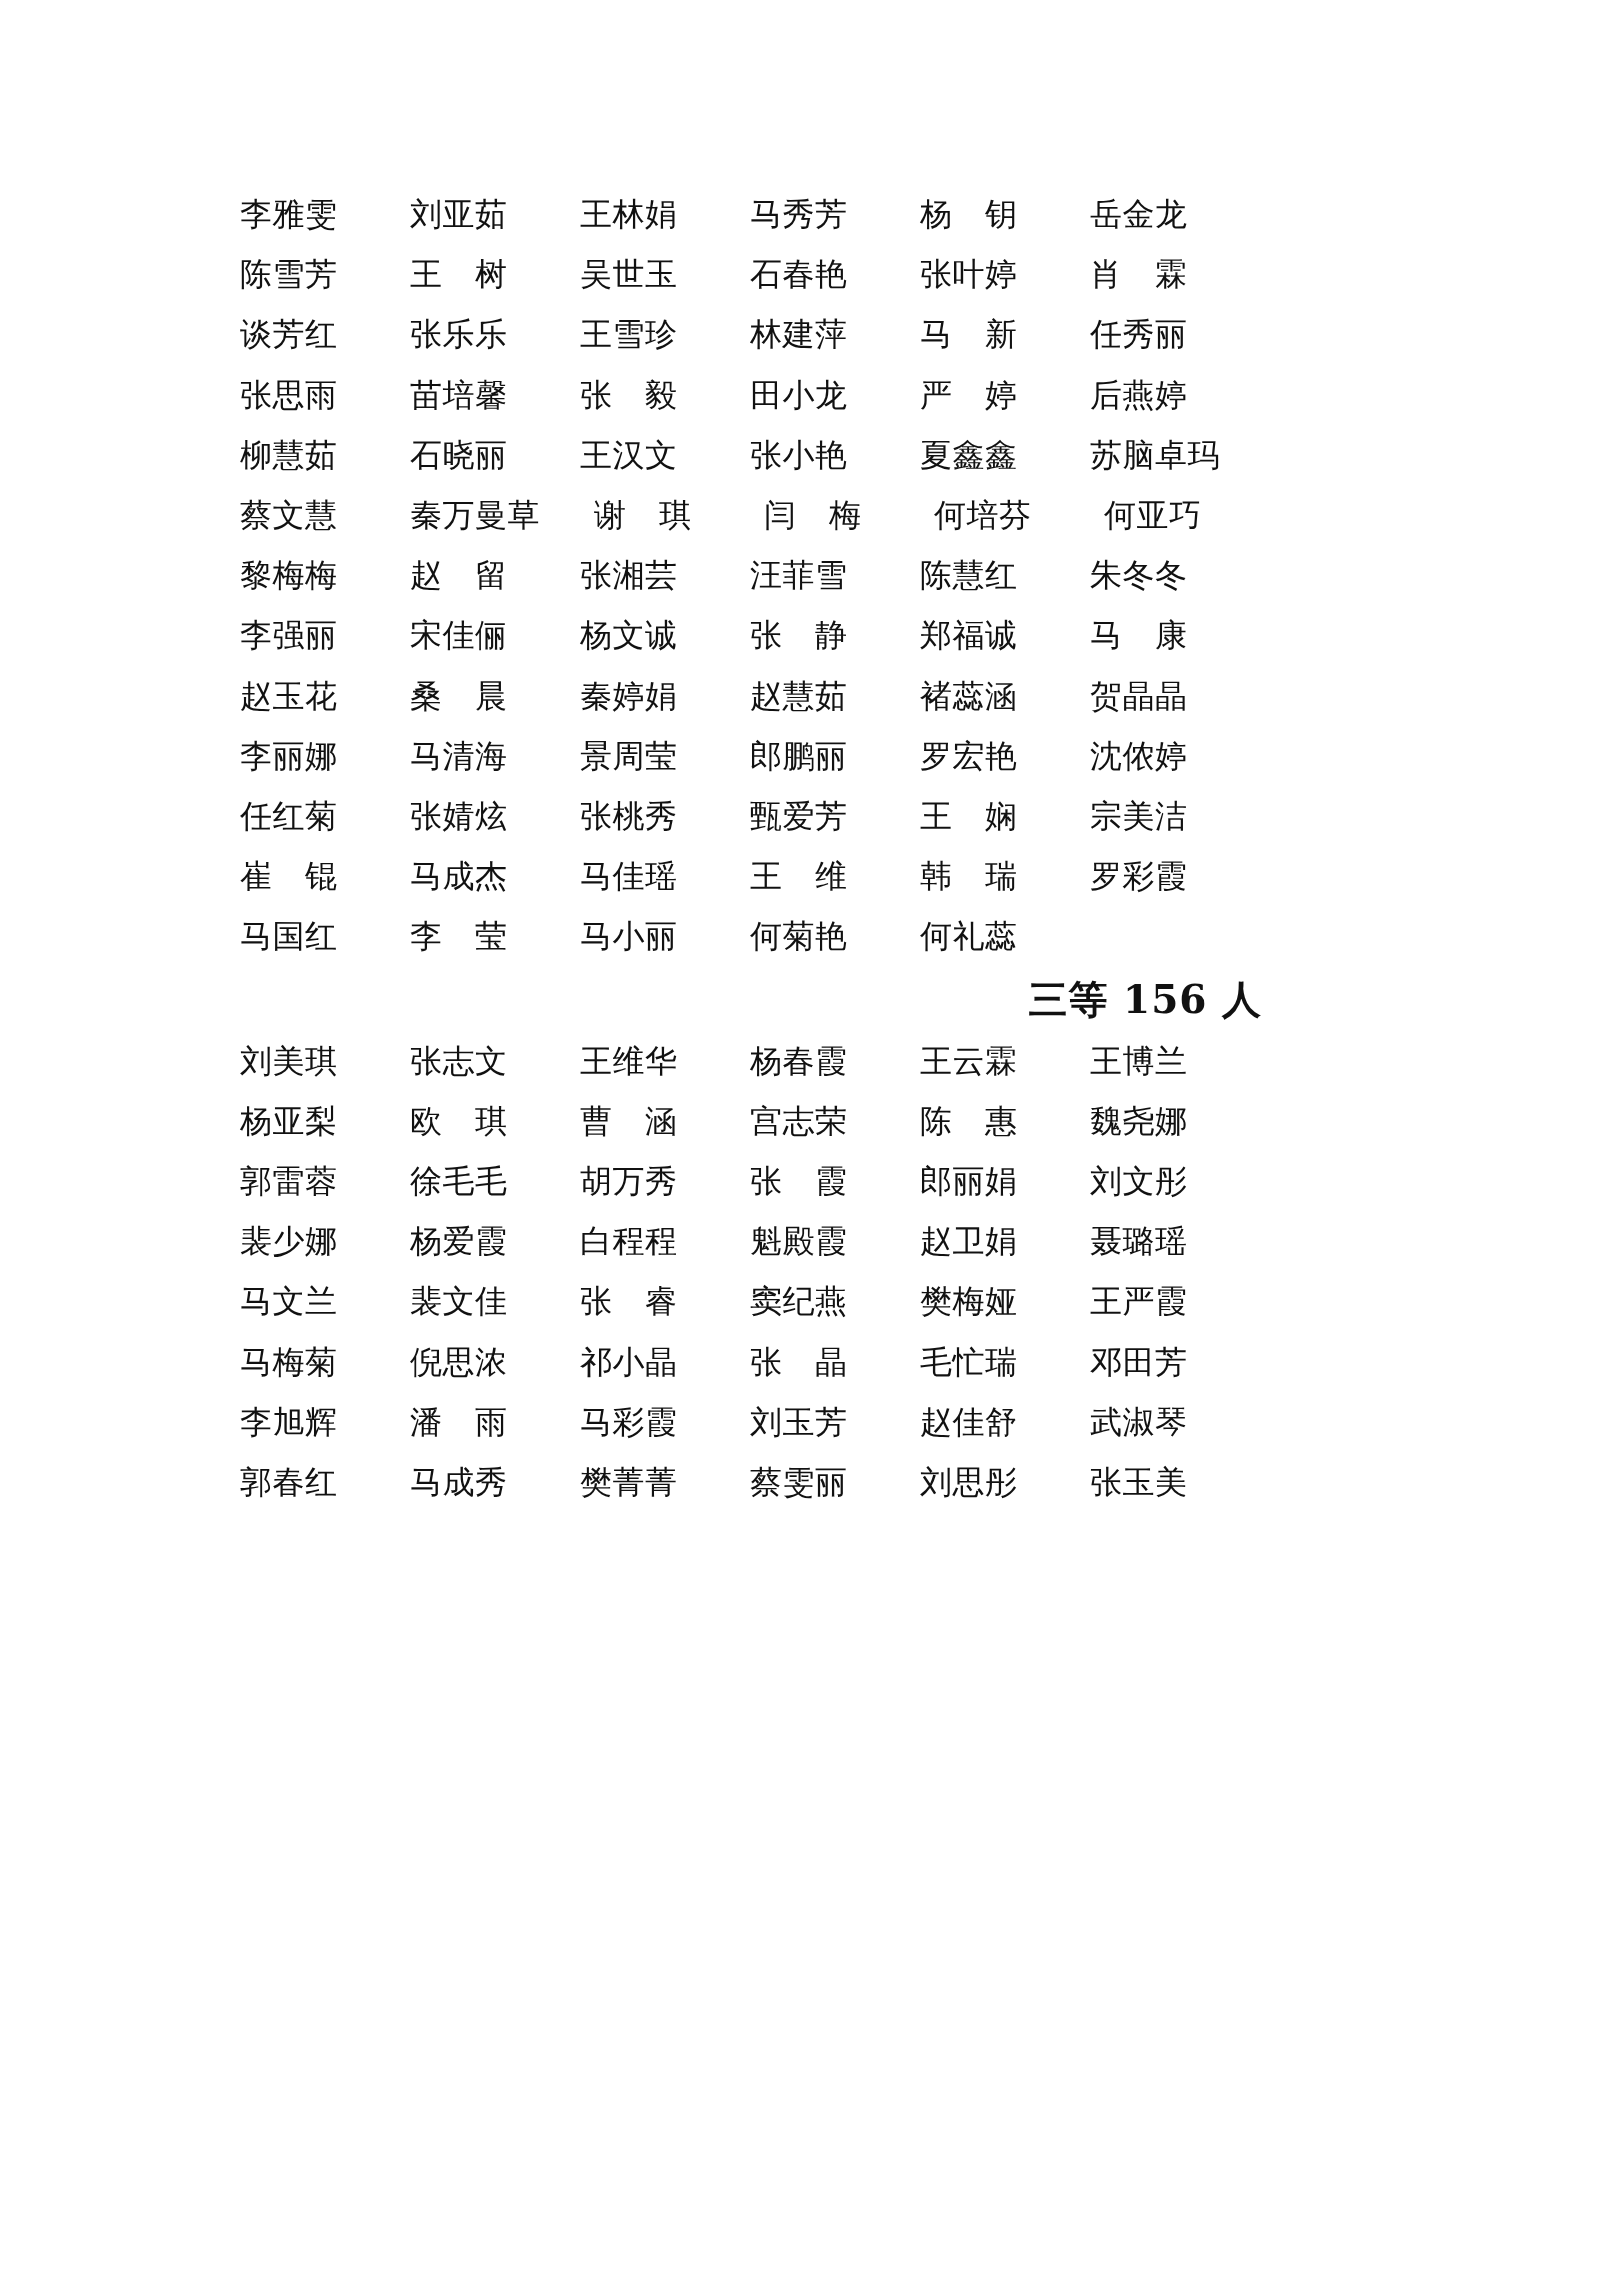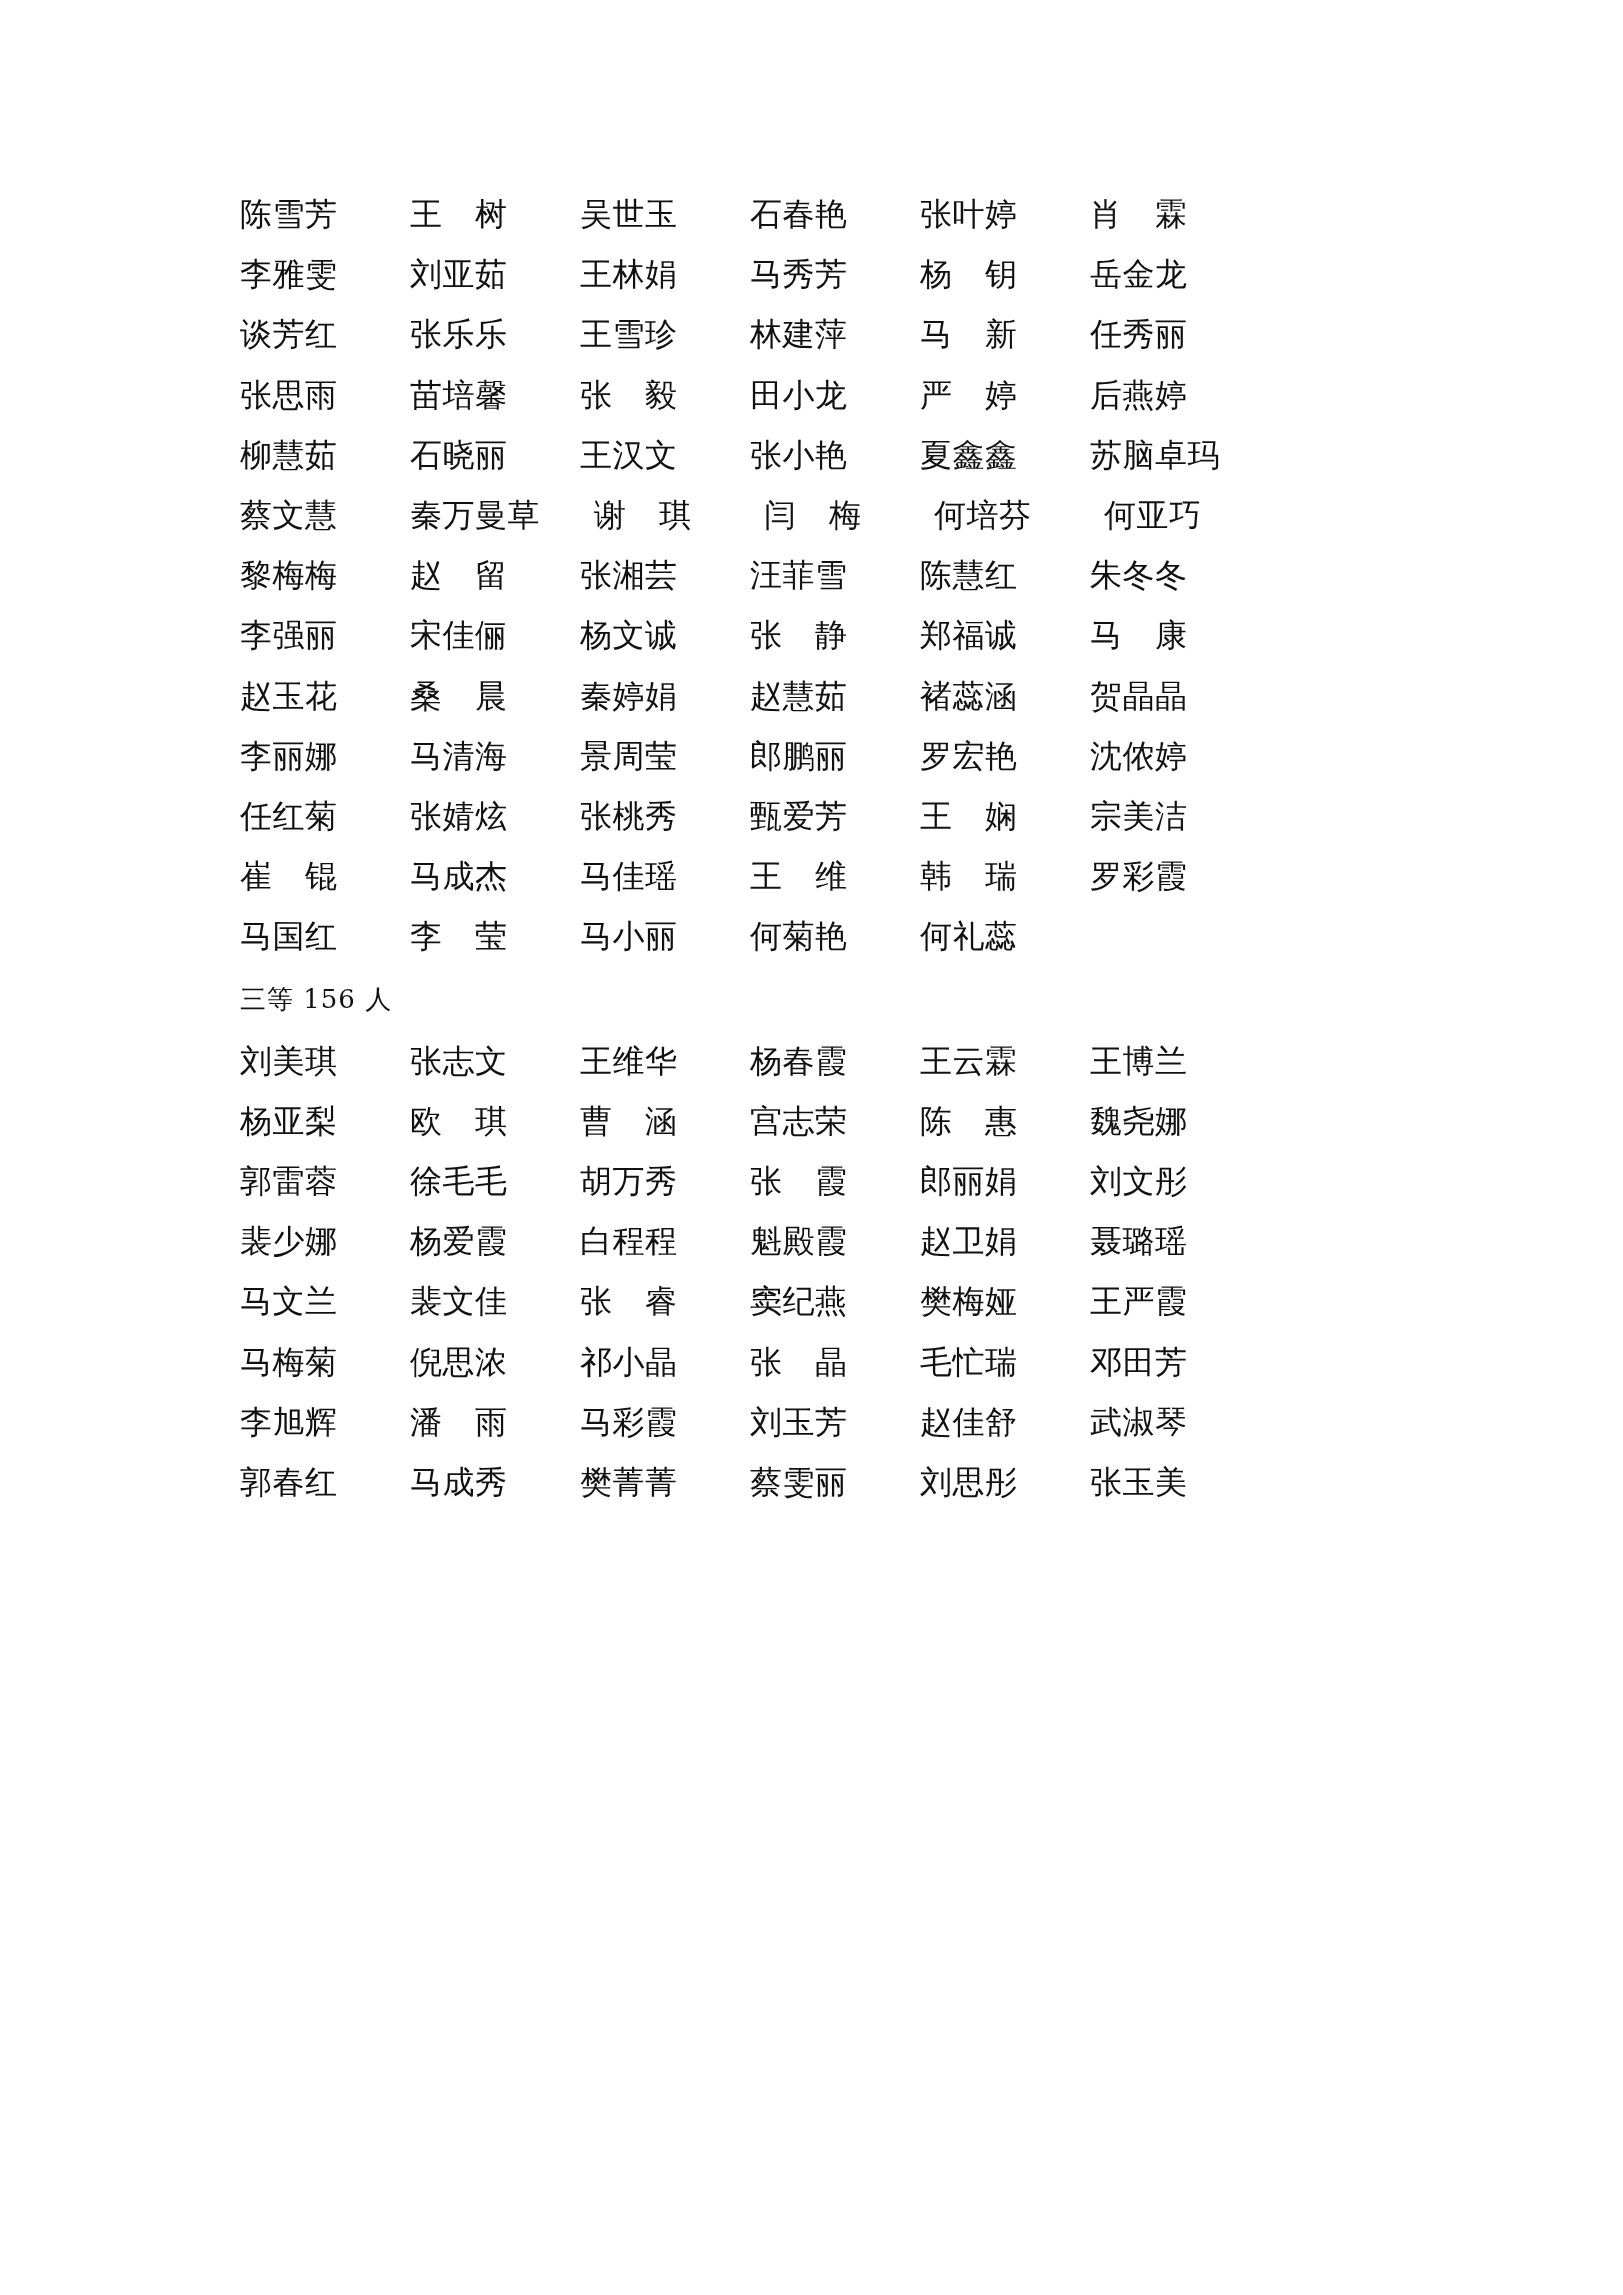--- a/index.html
+++ b/index.html
@@ -39,52 +39,52 @@
     white-space: pre;
     font-family: "DejaVu Serif", "Liberation Serif", serif;
   }
   
   .name-cell.wide {
     width: 184px;
     flex: 0 0 184px;
   }
   .section-heading {
     width: 1022px;
-    text-align: left;
-    font-size: 26px;
+    text-align: right;
+    font-size: 39px;
     line-height: 56px;
-    font-weight: normal;
+    font-weight: bold;
     margin: 7.2px 0 8.2px 0;
     letter-spacing: 1px;
     font-family: "DejaVu Serif", "Liberation Serif", serif;
   }
 </style>
 </head>
 <body>
 
 <div class="page">
   <div id="content">
       <div class="names-block">
         <div class="name-row">
+          <div class="name-cell">李雅雯</div>
+          <div class="name-cell">刘亚茹</div>
+          <div class="name-cell">王林娟</div>
+          <div class="name-cell">马秀芳</div>
+          <div class="name-cell">杨　钥</div>
+          <div class="name-cell">岳金龙</div>
+        </div>
+        <div class="name-row">
           <div class="name-cell">陈雪芳</div>
           <div class="name-cell">王　树</div>
           <div class="name-cell">吴世玉</div>
           <div class="name-cell">石春艳</div>
           <div class="name-cell">张叶婷</div>
           <div class="name-cell">肖　霖</div>
         </div>
         <div class="name-row">
-          <div class="name-cell">李雅雯</div>
-          <div class="name-cell">刘亚茹</div>
-          <div class="name-cell">王林娟</div>
-          <div class="name-cell">马秀芳</div>
-          <div class="name-cell">杨　钥</div>
-          <div class="name-cell">岳金龙</div>
-        </div>
-        <div class="name-row">
           <div class="name-cell">谈芳红</div>
           <div class="name-cell">张乐乐</div>
           <div class="name-cell">王雪珍</div>
           <div class="name-cell">林建萍</div>
           <div class="name-cell">马　新</div>
           <div class="name-cell">任秀丽</div>
         </div>
         <div class="name-row">
           <div class="name-cell">张思雨</div>
           <div class="name-cell">苗培馨</div>

